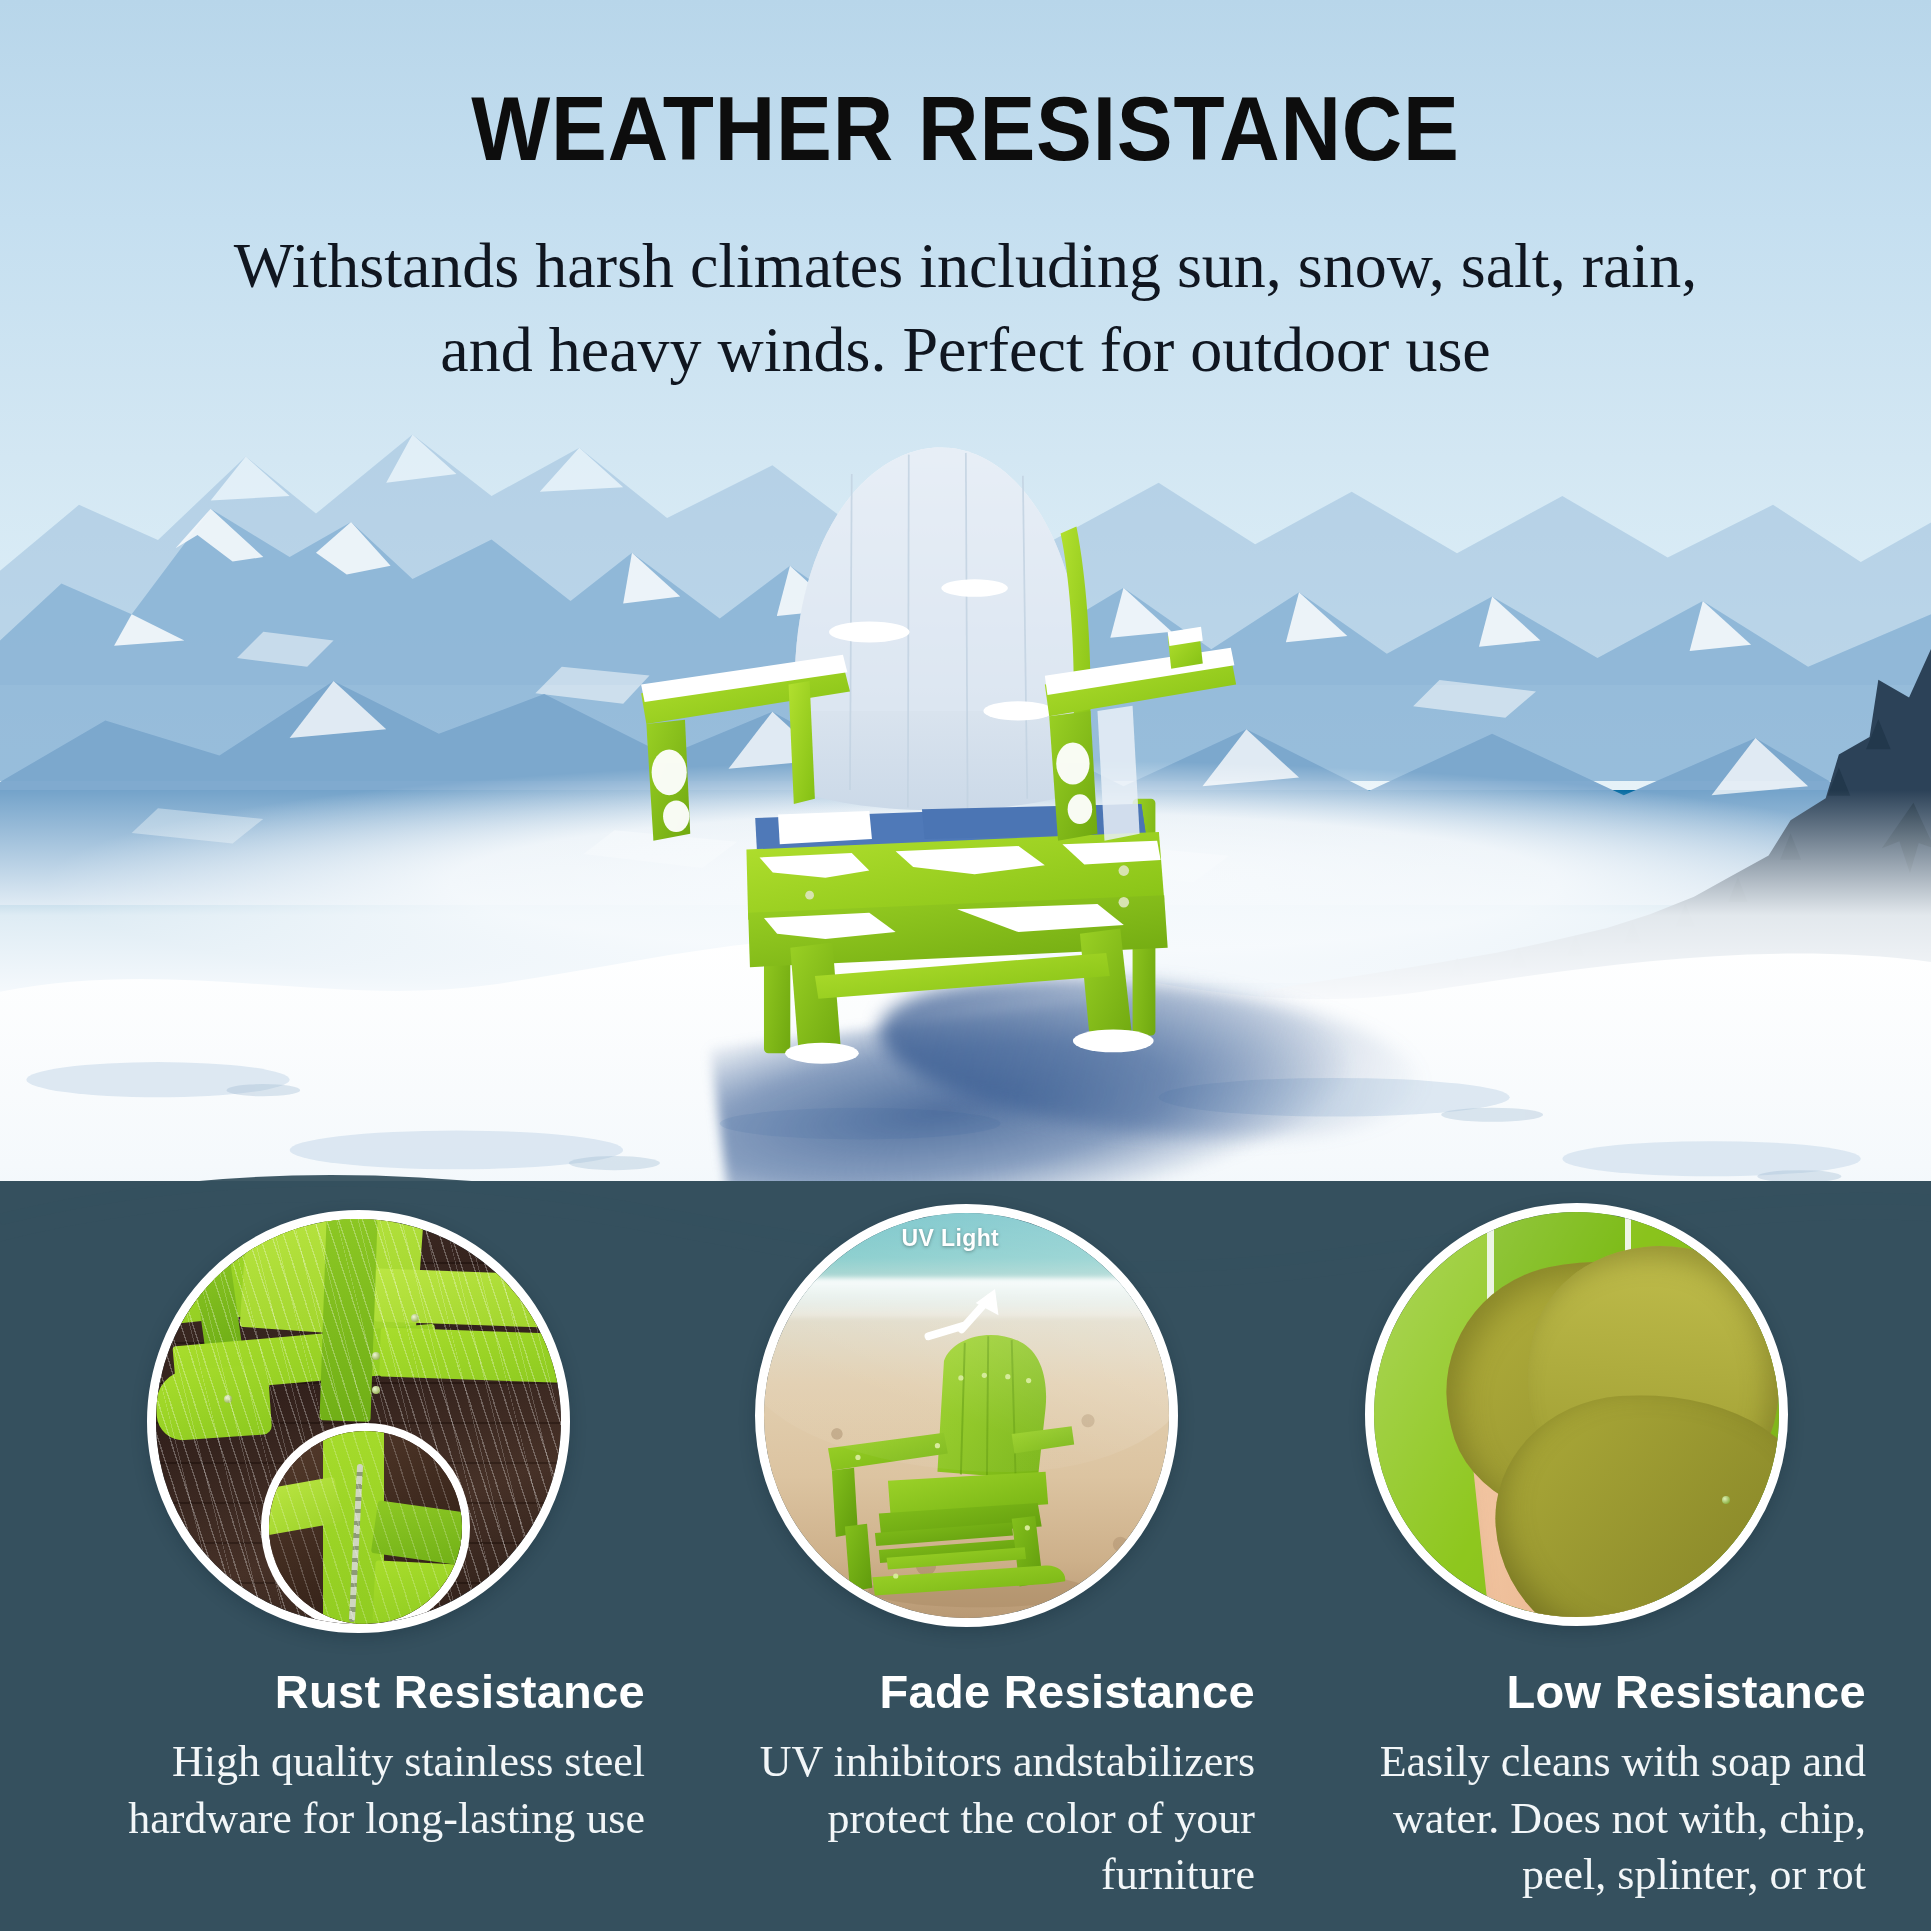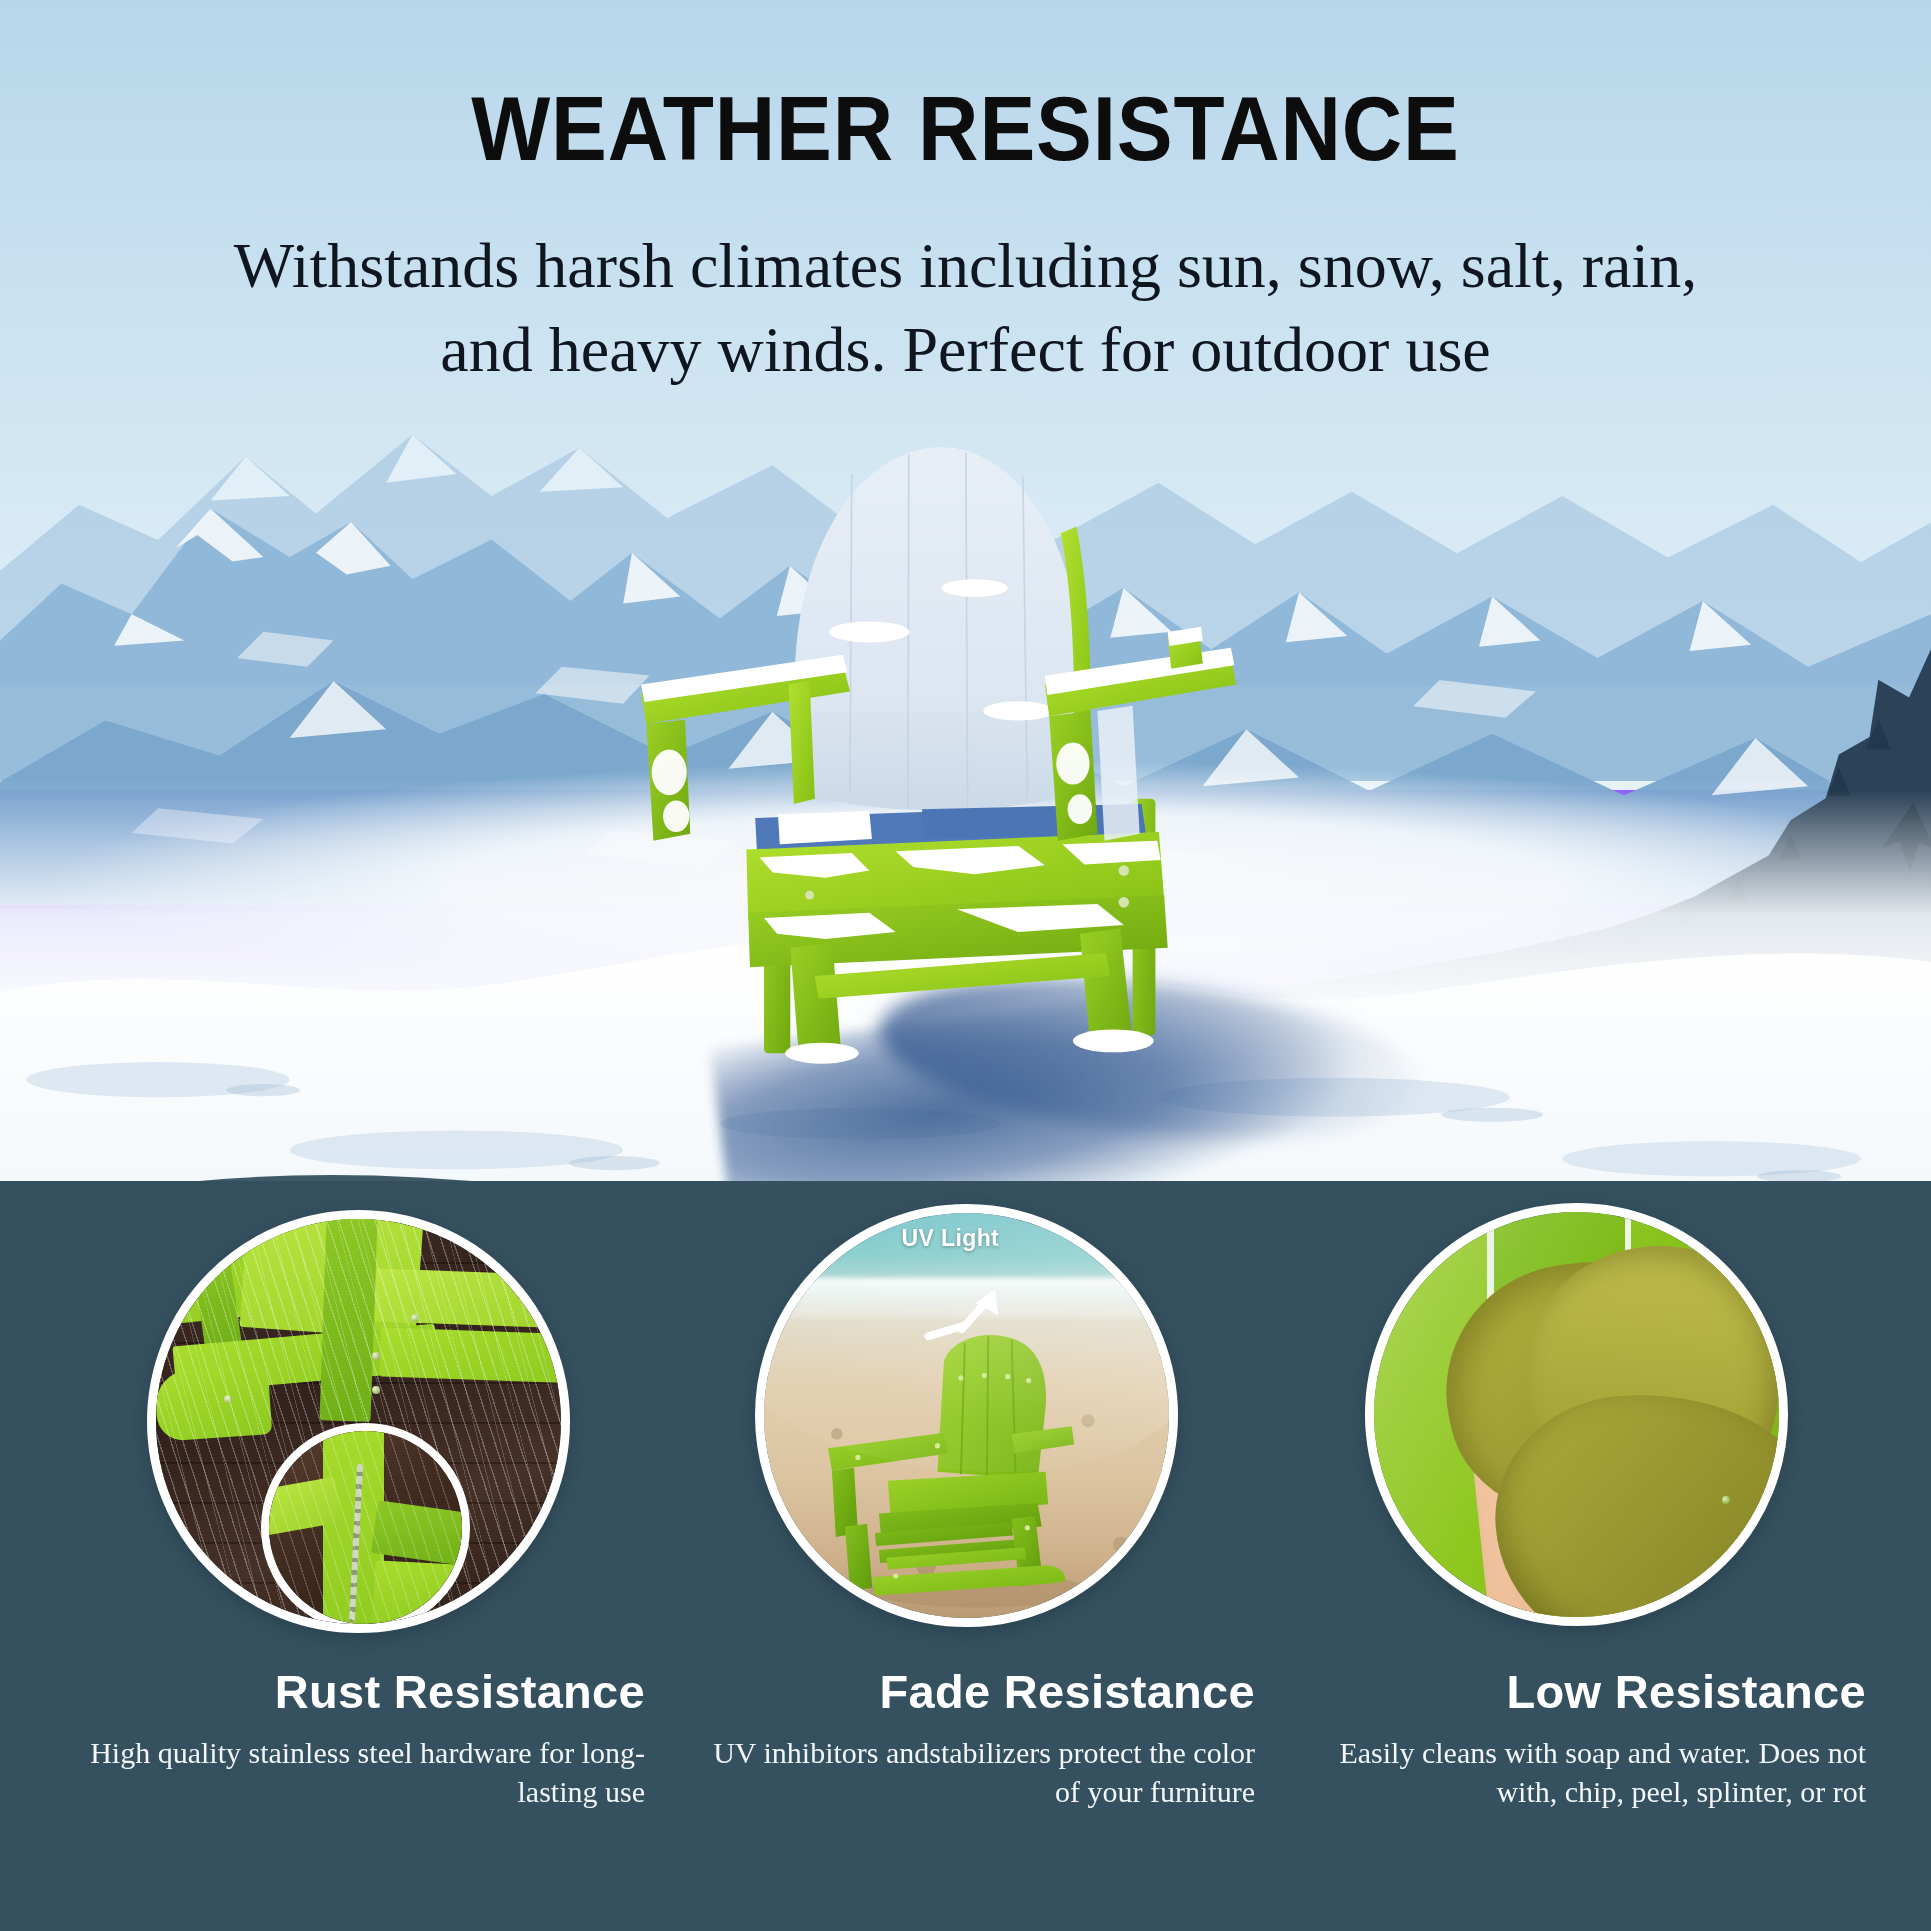--- a/index.html
+++ b/index.html
@@ -1,21 +1,21 @@
 <!DOCTYPE html>
 <html style="font-size:14px"><head>
 <meta charset="utf-8">
 <style>
   html,body{margin:0;padding:0;background:#222;}
   *{box-sizing:border-box;}
 
   #stage{
     position:relative;width:1931px;height:1931px;overflow:hidden;
     font-family:"Liberation Sans", sans-serif;
-    background:#8b5cf6;
+    background:#0369a1;
   }
 
   
   .sky{position:absolute;left:0;top:0;width:1931px;height:790px;
     background:linear-gradient(180deg,#b8d6ea 0%,#c5dff0 28%,#d3e7f3 58%,#dceef7 80%,#e6f2f8 100%);}
 
   
   .mtn{position:absolute;left:0;width:1931px;}
   .mtn svg{display:block;width:100%;height:100%;}
   .m-far{top:351px;height:334px;opacity:.55;}
@@ -134,21 +134,21 @@
     border-radius:55% 45% 62% 38%/48% 58% 42% 52%;transform:rotate(14deg);
     box-shadow:inset -8.8px 14px 26px rgba(90,88,20,.4);}
   .cloth-c{left:30%;top:45%;width:316px;height:263px;background:linear-gradient(135deg,#aeac3a,#7f7e24);
     border-radius:42% 58% 52% 48%/46% 44% 56% 54%;transform:rotate(-4deg);
     box-shadow:inset 7px -10.5px 30px rgba(80,78,18,.45);}
 
   
   .feat{position:absolute;width:562px;text-align:right;}
   .feat h3{margin:0;font-family:"Liberation Sans", sans-serif;font-weight:bold;
     font-size:47px;color:#ffffff;letter-spacing:0.3px;line-height:1;}
-  .feat p{margin:19.3px 0 0;font-family:"Liberation Serif", serif;font-size:30px;
+  .feat p{margin:19.3px 0 0;font-family:"Liberation Serif", serif;font-size:44px;
     line-height:1.28;color:#f2f6f8;}
   #feat-rust{left:83px;top:1668px;}
   #feat-fade{left:693px;top:1668px;}
   #feat-low{left:1304px;top:1668px;}
 </style>
 </head>
 <body>
 
 <div id="stage">
 

